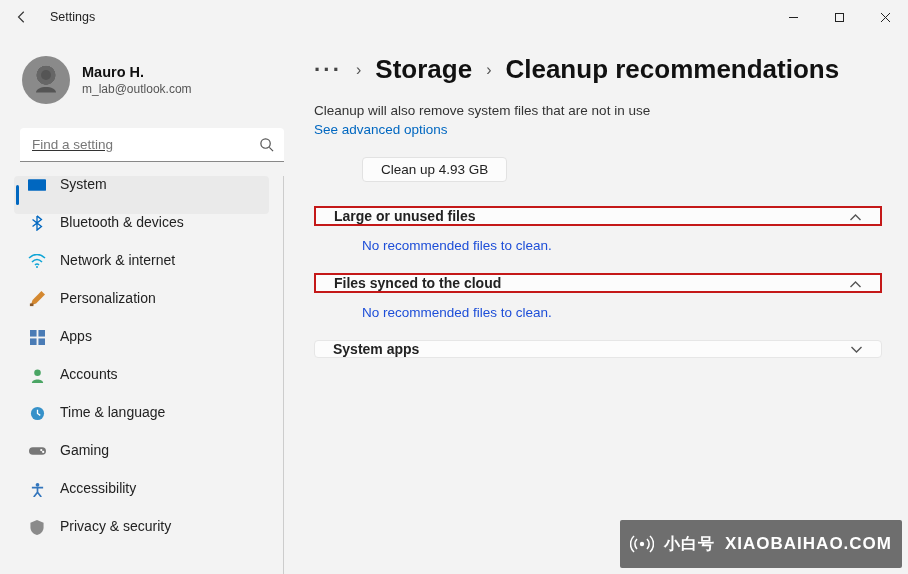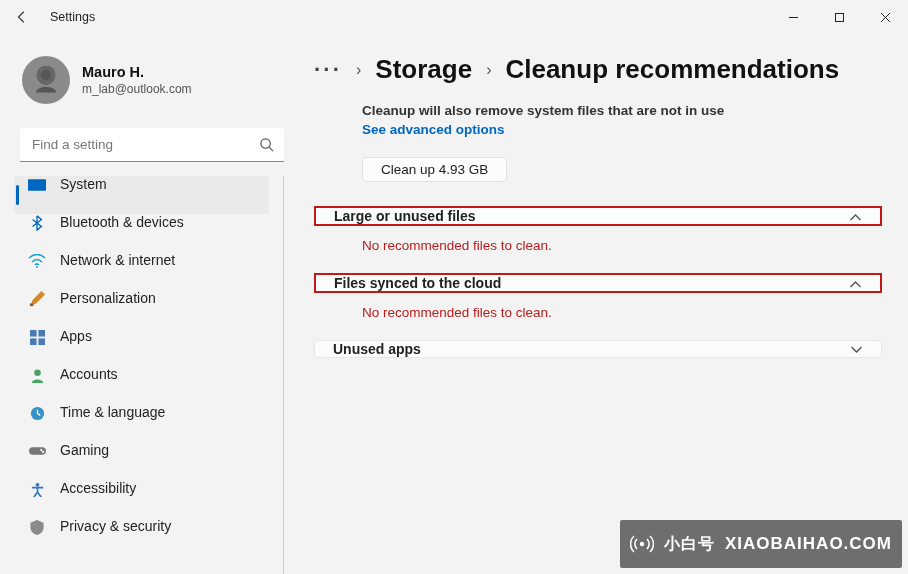--- a/index.html
+++ b/index.html
@@ -16,44 +16,44 @@
 
   .body { flex:1; display:flex; }
 
   
   .sidebar { width:296px; padding:10px 6px 0 14px; overflow-y:auto; }
   .profile { display:flex; align-items:center; padding:12px 8px 18px 8px; }
   .avatar { width:48px; height:48px; border-radius:50%; background:#999 radial-gradient(circle at 50% 40%, #666 25%, #8a8a8a 26%); margin-right:12px; display:flex; align-items:center; justify-content:center; color:#555; font-size:22px; }
   .username { font-size:14.5px; font-weight:600; color:#111; }
   .useremail { font-size:12px; color:#555; margin-top:2px; }
   .searchwrap { position:relative; margin:6px 6px 14px 6px; }
-  .search { width:100%; height:34px; border:none; border-bottom:1.5px solid #888; background:#fff; border-radius:4px 4px 0 0; padding:0 34px 0 12px; font-size:13.5px; color:#333; outline:none; }
+  .search { width:100%; height:34px; border:none; border-bottom:1.5px solid #888; background:#fff; border-radius:4px 4px 0 0; padding:0 34px 0 12px; font-size:13.5px; color:#333; outline:none;text-decoration:underline; }
   .search::placeholder { color:#777; }
   .searchicon { position:absolute; right:10px; top:9px; color:#555; }
 
   .navlist { border-right:1.5px solid #ccc; padding-right:14px; margin-right:6px; padding-bottom:40px; }
   .navitem { display:flex; align-items:flex-start; height:38px; padding:0 10px 0 14px; border-radius:4px; font-size:14px; color:#222; cursor:default; position:relative; }
   .navitem .icon { width:18px; height:18px; margin-right:14px; display:flex; align-items:center; justify-content:center; }
   .navitem.selected { background:#eaeaea; }
   .navitem.selected::before { content:""; position:absolute; left:2px; top:9px; bottom:9px; width:3px; background:#0067c0; border-radius:2px; }
 
   
   .main { flex:1; padding:12px 26px 0 18px; overflow-y:auto; }
   .breadcrumb { display:flex; align-items:center; gap:14px; margin:8px 0 18px 0; }
   .bcmore { font-size:22px; letter-spacing:2px; color:#444; font-weight:700; }
   .chev { color:#555; font-size:16px; }
   .bcitem { font-size:26px; font-weight:600; color:#111; }
-  .intro { margin-left:48px; font-size:13.5px; color:#333;font-weight:bold; }
+  .intro { font-size:13.5px; color:#333; }
   .advlink { color:#0067c0; font-size:13.5px; margin-top:4px; cursor:default; }
   .cleanbtn { display:inline-block; margin:20px 0 24px 48px; padding:4px 18px; background:#fcfcfc; border:1px solid #e2e2e2; border-radius:4px; font-size:13.5px; color:#222; }
 
   .card { background:#fcfcfc; border:1px solid #e6e6e6; border-radius:4px; padding:0 18px; display:flex; align-items:center; justify-content:space-between; font-size:14px; color:#222; margin-bottom:10px;font-weight:bold; }
   .card.highlight { border:2.5px solid #c41818; border-radius:0; }
   .card .chevup { color:#555; }
-  .subtext { margin:12px 0 20px 48px; font-size:13.5px; color:#b91c1c; }
+  .subtext { margin:12px 0 20px 48px; font-size:13.5px; color:#1d4ed8; }
 
   .watermark { position:absolute; bottom:6px; right:6px; background:rgba(0,0,0,0.55); color:#fff; font-size:17px; font-weight:700; letter-spacing:1px; padding:12px 10px; border-radius:2px; display:flex; align-items:center; gap:10px; }
   .watermark .cn { font-size:16px; }
   .watermark .waves { width:24px; height:24px; }
 </style>
 </head>
 <body>
 
 <div class="window">
 
@@ -228,21 +228,21 @@
 
       <div class="card highlight">
         <span>Files synced to the cloud</span>
         <span class="chevup"><svg viewBox="0 0 12 8" width="13" height="8">
               <path d="M1 7 L6 2 L11 7" stroke="#555" stroke-width="1.4" fill="none"></path>
             </svg></span>
       </div>
       <div class="subtext">No recommended files to clean.</div>
 
       <div class="card">
-        <span>Unused apps</span>
+        <span>System apps</span>
         <span class="chevup"><svg viewBox="0 0 12 8" width="13" height="8">
               <path d="M1 1 L6 6 L11 1" stroke="#555" stroke-width="1.4" fill="none"></path>
             </svg></span>
       </div>
     </div>
   </div>
 </div>
 
 <div class="watermark">
   <svg class="waves" viewBox="0 0 24 24">

